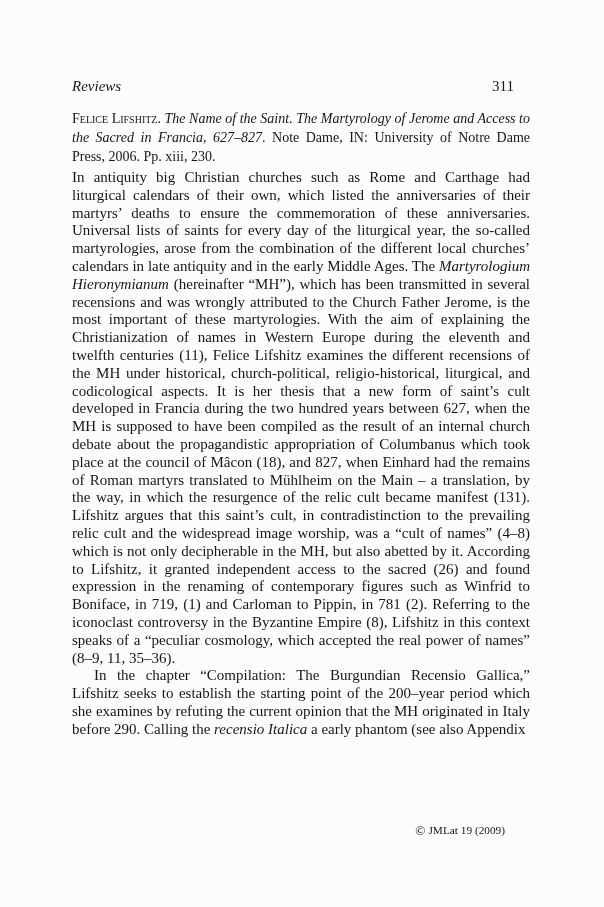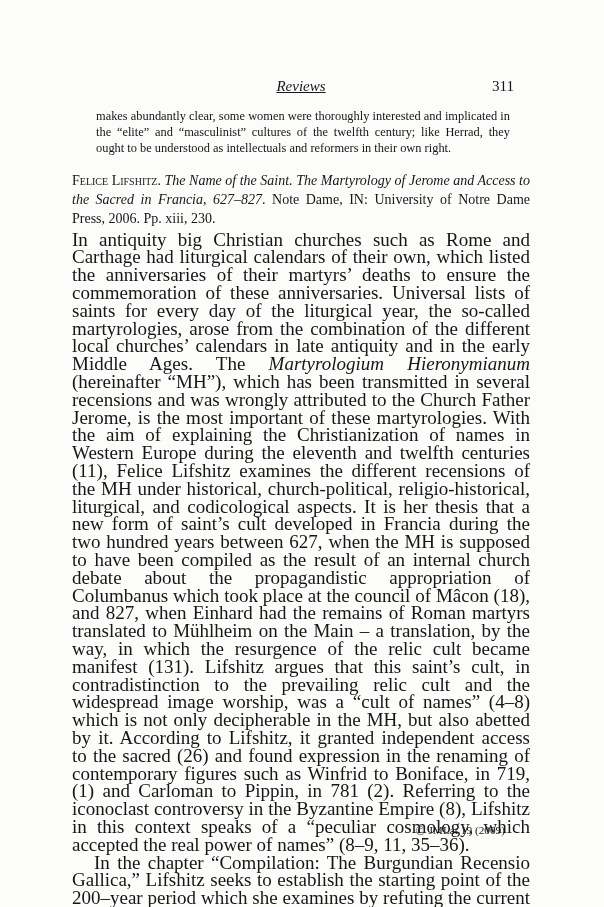--- a/index.html
+++ b/index.html
@@ -20,23 +20,21 @@
     width: 458px;
   }
   .header {
     position: relative;
     height: 18px;
     font-size: 15px;
     line-height: 18px;
   }
   .running-title {
     display: block;
-    text-align: center;
     font-style: italic;
-    text-decoration: underline;
   }
   .page-number {
     position: absolute;
     right: 16px;
     top: 0;
     font-style: normal;
   }
   .quote {
     margin-top: 13px;
     padding-left: 24px;
@@ -52,21 +50,21 @@
     line-height: 19px;
   }
   .citation {
     margin: 14px 0 0 0;
     font-size: 14px;
     line-height: 19px;
     text-align: justify;
   }
   .body-para {
     margin: 3px 0 0 0;
-    font-size: 19px;
+    font-size: 15px;
     line-height: 17.8px;
     text-align: justify;
   }
   .body-para.indent {
     margin-top: 0;
     text-indent: 22px;
   }
   .seg-italic { font-style: italic; }
   .seg-smallcaps { font-variant: small-caps; }
   .footer {
@@ -87,21 +85,20 @@
 <body>
 
 <div class="page">
   <div class="content">
 
     <div class="header">
       <span class="running-title">Reviews</span>
       <span class="page-number">311</span>
     </div>
 
-    <div class="quote">makes abundantly clear, some women were thoroughly interested and implicated in the “elite” and “masculinist” cultures of the twelfth century; like Herrad, they ought to be understood as intellectuals and reformers in their own right.</div>
 
 
     <p class="citation"><span class="seg-smallcaps">Felice Lifshitz</span><span>. </span><span class="seg-italic">The Name of the Saint. The Martyrology of Jerome and Access to the Sacred in Francia, 627–827</span><span>. Note Dame, IN: University of Notre Dame Press, 2006. Pp. xiii, 230.</span></p>
 
     <p class="body-para"><span>In antiquity big Christian churches such as Rome and Carthage had liturgical calendars of their own, which listed the anniversaries of their martyrs’ deaths to ensure the commemoration of these anniversaries. Universal lists of saints for every day of the liturgical year, the so-called martyrologies, arose from the combination of the different local churches’ calendars in late antiquity and in the early Middle Ages. The </span><span class="seg-italic">Martyrologium Hieronymianum</span><span> (hereinafter “MH”), which has been transmitted in several recensions and was wrongly attributed to the Church Father Jerome, is the most important of these martyrologies. With the aim of explaining the Christianization of names in Western Europe during the eleventh and twelfth centuries (11), Felice Lifshitz examines the different recensions of the MH under historical, church-political, religio-historical, liturgical, and codicological aspects. It is her thesis that a new form of saint’s cult developed in Francia during the two hundred years between 627, when the MH is supposed to have been compiled as the result of an internal church debate about the propagandistic appropriation of Columbanus which took place at the council of Mâcon (18), and 827, when Einhard had the remains of Roman martyrs translated to Mühlheim on the Main – a translation, by the way, in which the resurgence of the relic cult became manifest (131). Lifshitz argues that this saint’s cult, in contradistinction to the prevailing relic cult and the widespread image worship, was a “cult of names” (4–8) which is not only decipherable in the MH, but also abetted by it. According to Lifshitz, it granted independent access to the sacred (26) and found expression in the renaming of contemporary figures such as Winfrid to Boniface, in 719, (1) and Carloman to Pippin, in 781 (2). Referring to the iconoclast controversy in the Byzantine Empire (8), Lifshitz in this context speaks of a “peculiar cosmology, which accepted the real power of names” (8–9, 11, 35–36).</span></p>
 
     <p class="body-para indent"><span>In the chapter “Compilation: The Burgundian Recensio Gallica,” Lifshitz seeks to establish the starting point of the 200–year period which she examines by refuting the current opinion that the MH originated in Italy before 290. Calling the </span><span class="seg-italic">recensio Italica</span><span> a early phantom (see also Appendix</span></p>
 
   </div>
 

